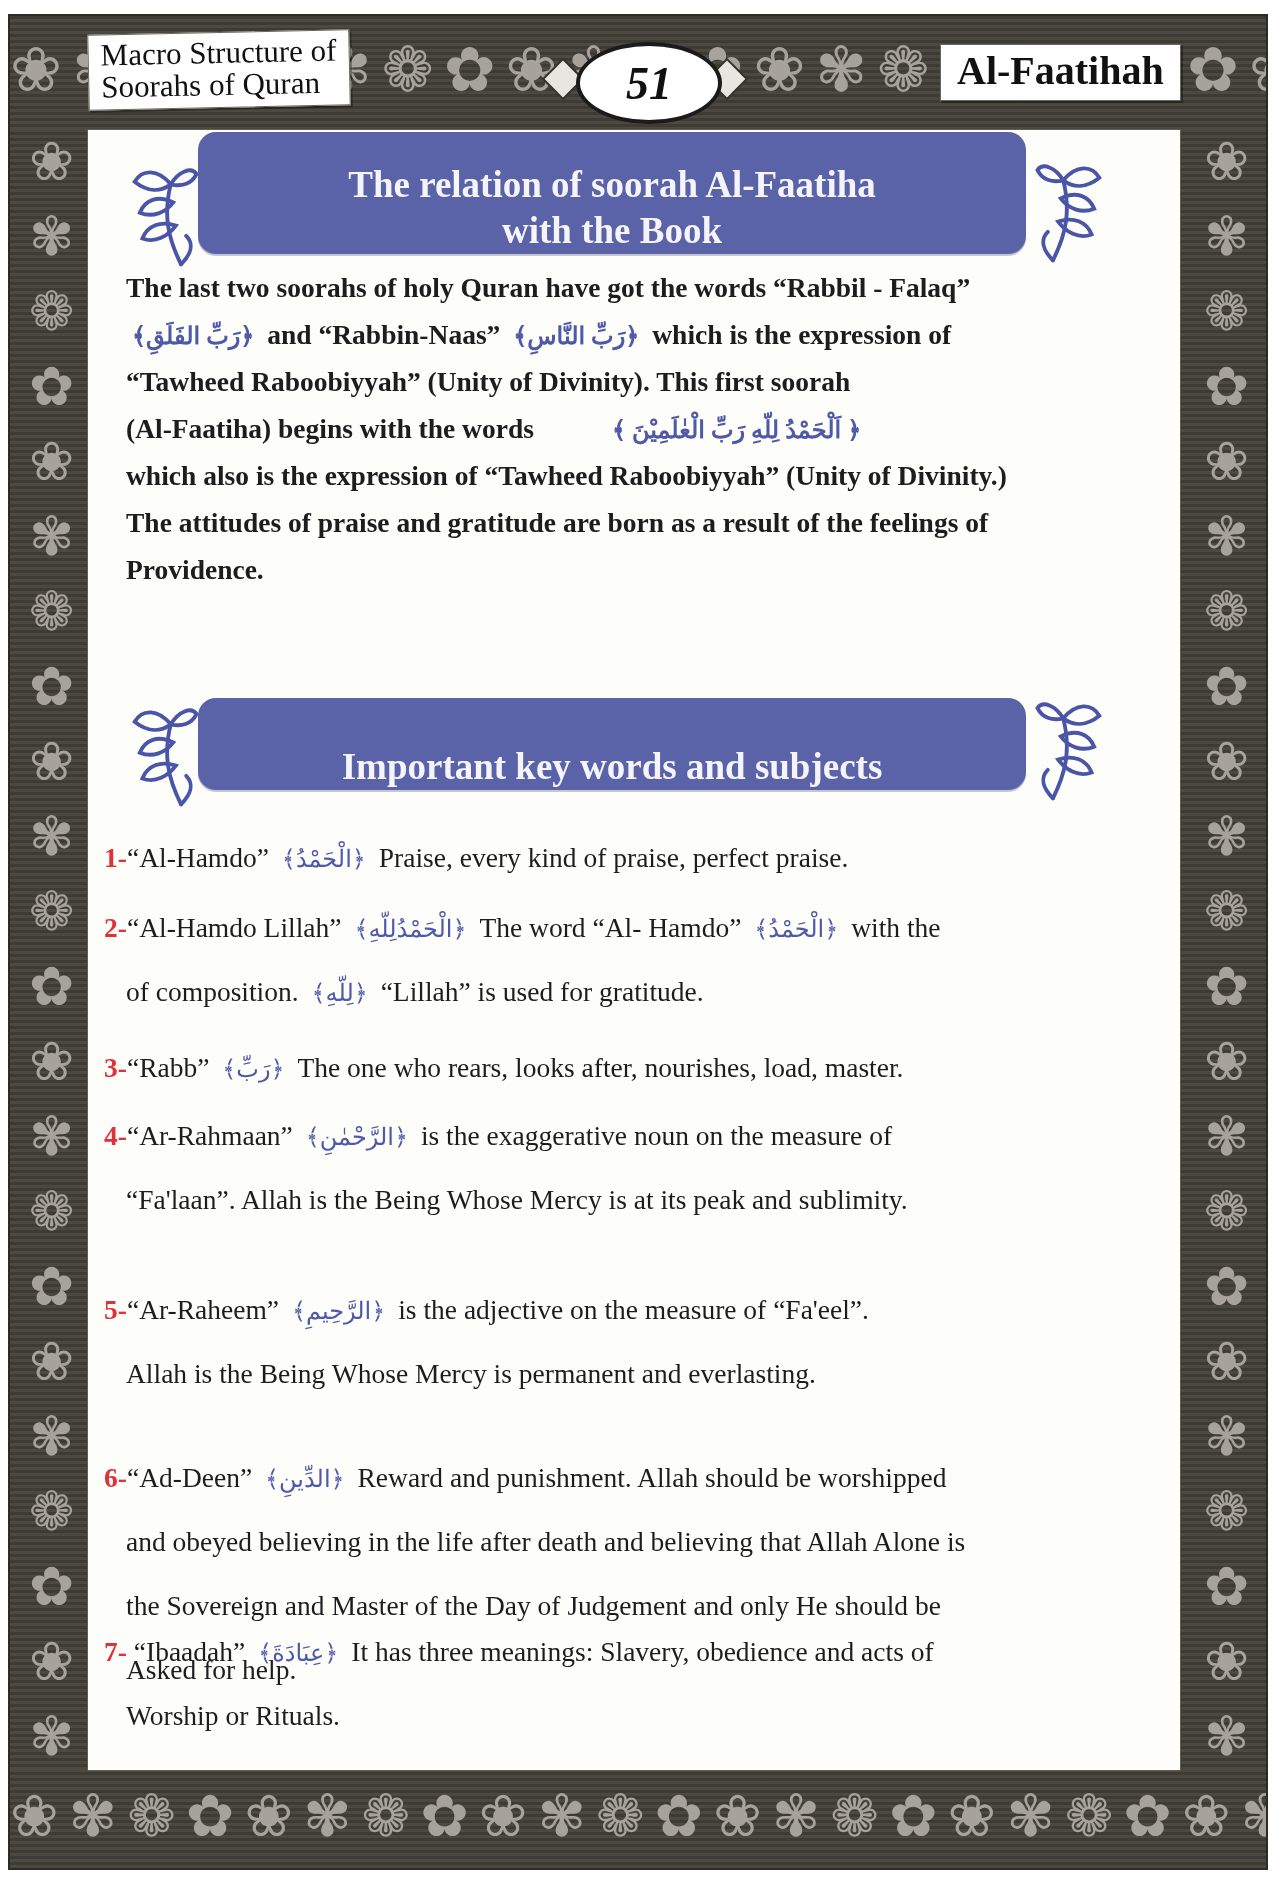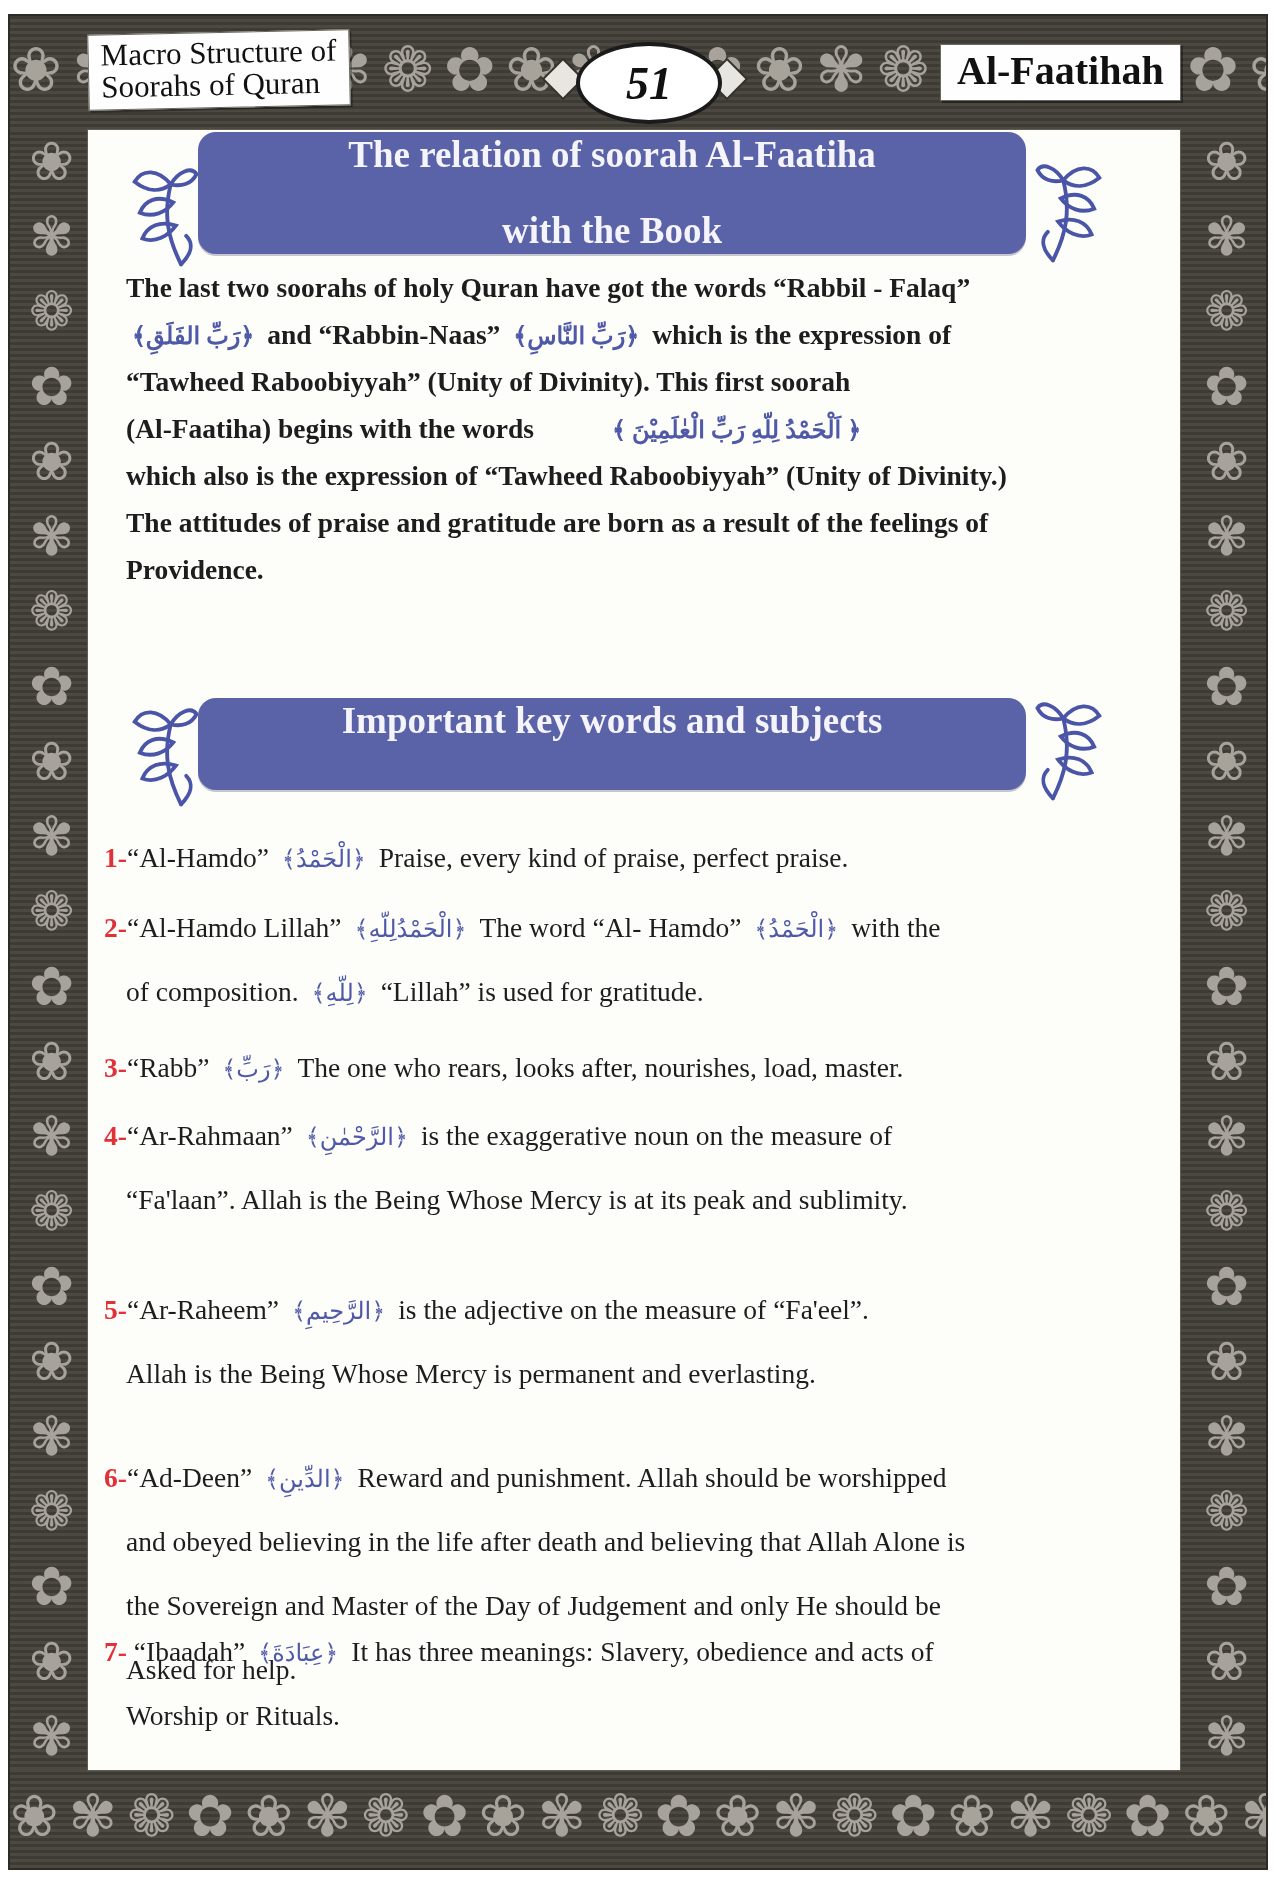--- a/index.html
+++ b/index.html
@@ -30,21 +30,21 @@
   .hdr-right{left:930px;top:28px;padding:2px 16px 6px;font-size:40px;font-weight:bold;}
   .page-num{position:absolute;left:566px;top:26px;width:138px;height:74px;background:#fff;
             border:4px solid #1b1b1b;border-radius:50%;display:flex;align-items:center;
             justify-content:center;font-size:46px;font-weight:bold;color:#111;z-index:3;font-style:italic;}
   .diamond{position:absolute;top:50px;width:26px;height:26px;background:#e8e6e0;
            transform:rotate(45deg);box-shadow:0 0 0 2px #35322c;z-index:2;}
   .diamond.dl{left:540px;}
   .diamond.dr{left:704px;}
   
   .banner{position:absolute;background:#5a62a8;border-radius:18px;color:#f4f4fa;
-          display:flex;flex-direction:column;align-items:center;justify-content:space-between;
+          display:flex;flex-direction:column;align-items:center;justify-content:flex-end;
           font-weight:bold;font-size:37px;line-height:1.25;text-align:center;
           box-shadow:0 2px 0 rgba(40,40,80,.25);}
   .banner1{left:110px;top:2px;width:828px;height:122px;}
   .banner2{left:110px;top:568px;width:828px;height:92px;}
   .orn{position:absolute;width:78px;height:116px;}
   .orn svg{width:100%;height:100%;}
   .orn.flip{transform:scaleX(-1);}
   
   .para{position:absolute;left:38px;top:142px;width:1030px;font-size:27.5px;color:#1d1d1d;font-weight:bold;}
   .para .ln{height:47px;white-space:nowrap;}

